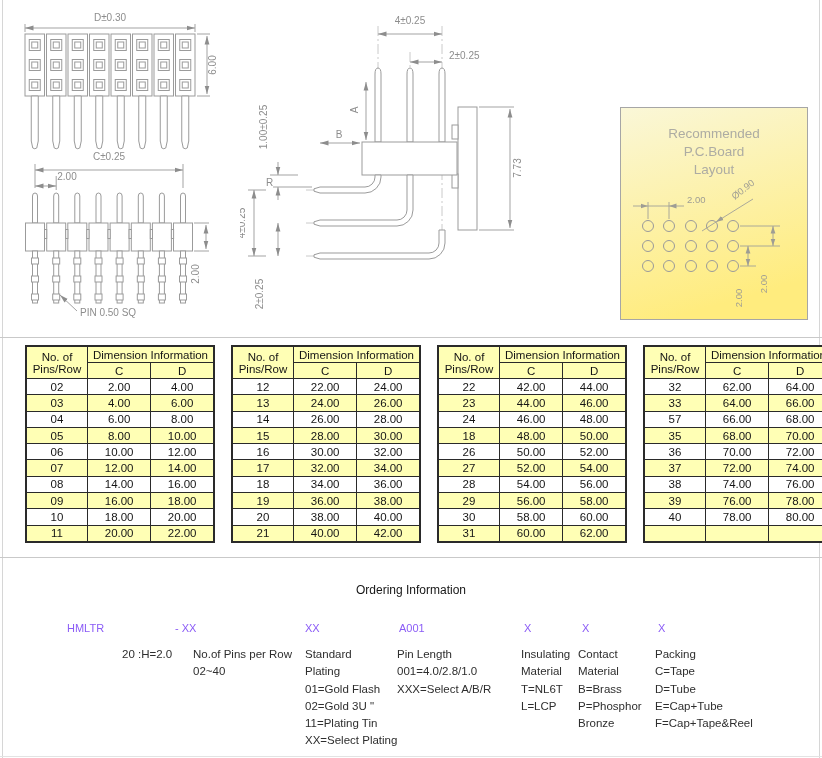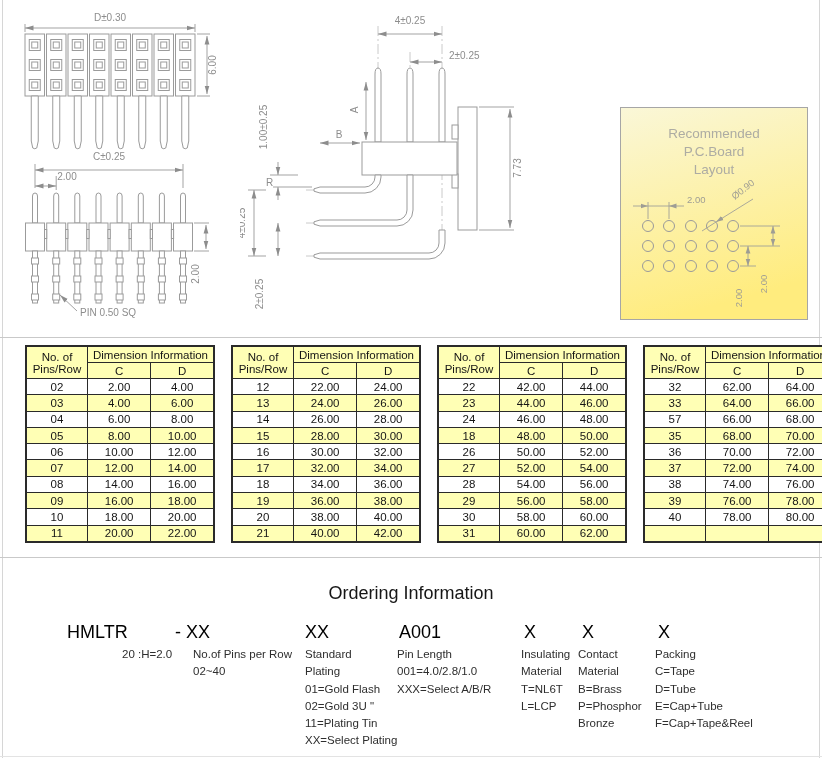--- a/index.html
+++ b/index.html
@@ -19,23 +19,23 @@
   table.dim-table{border-collapse:collapse;width:190px;table-layout:fixed;
                   border:2px solid #2a2a2a}
   .dim-table th,.dim-table td{border:1px solid #2a2a2a;text-align:center;
                   padding:0;font-size:11.5px;color:#151515;font-weight:normal;
                   overflow:hidden;white-space:nowrap}
   .dim-table th{height:15px;background:var(--yellow,#ffffb5)}
   .dim-table td{height:15.3px;background:#ffffff}
   .dim-table tr.y td{background:var(--yellow,#ffffb5)}
 
   .ordering-title{position:absolute;top:583px;left:0;width:822px;text-align:center;
-                  font-size:18px;color:#161616}
+                  font-size:12px;color:#161616}
   .ord-col{position:absolute;top:622px;font-size:11.5px;color:#2e2e2e}
-  .ord-code{font-size:18px;height:24px;color:#000000}
+  .ord-code{font-size:11px;height:24px;color:#8b5cf6}
   .ord-line{line-height:17.3px;white-space:nowrap}
   .ord-col-0{left:67px}  .ord-col-0 .ord-line{padding-left:55px}
   .ord-col-1{left:175px} .ord-col-1 .ord-line{padding-left:18px}
   .ord-col-2{left:305px}
   .ord-col-3{left:397px} .ord-col-3 .ord-code{padding-left:2px}
   .ord-col-4{left:521px} .ord-col-4 .ord-code{padding-left:3px}
   .ord-col-5{left:578px} .ord-col-5 .ord-code{padding-left:4px}
   .ord-col-6{left:655px} .ord-col-6 .ord-code{padding-left:3px}
 </style>
 </head>

